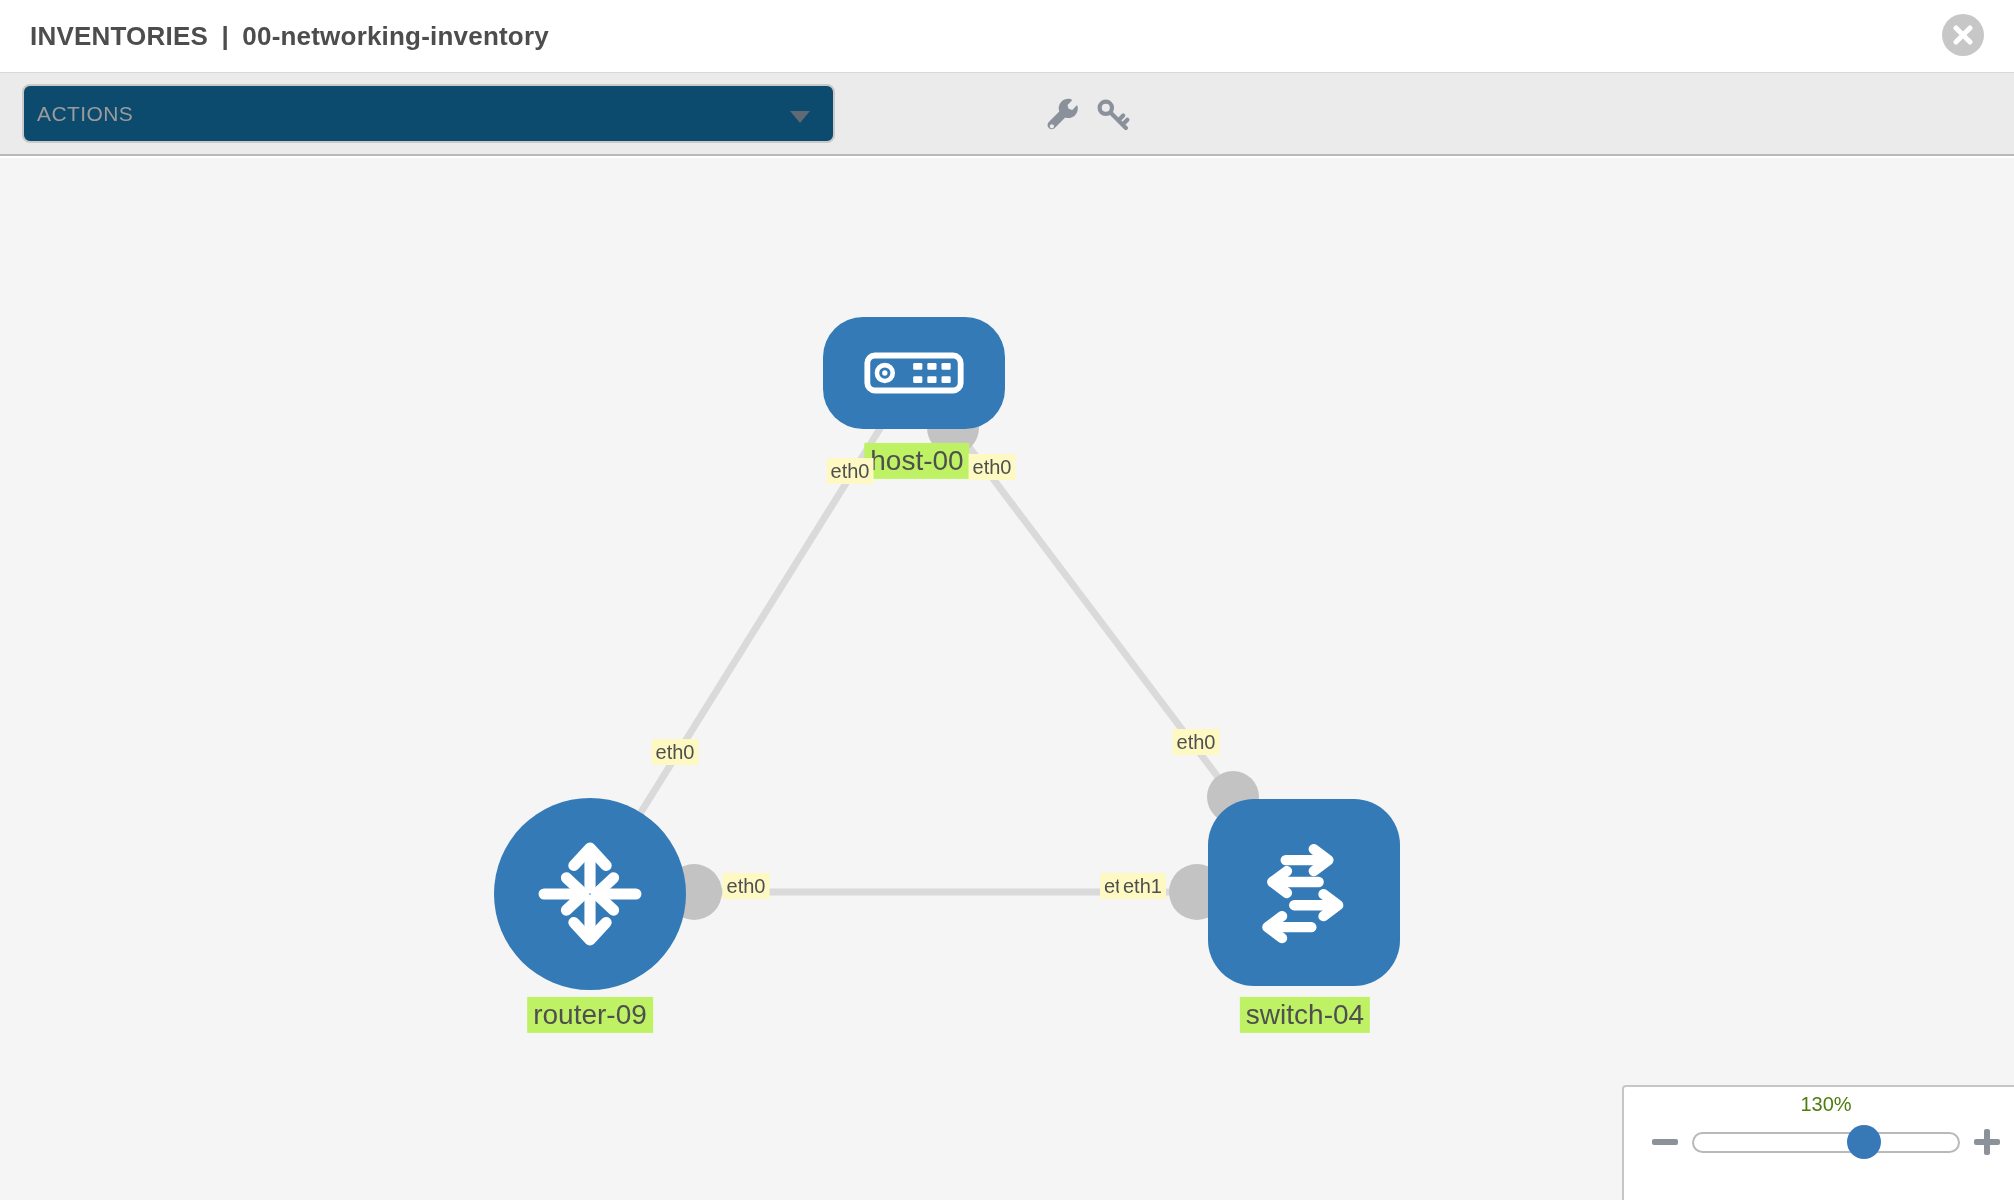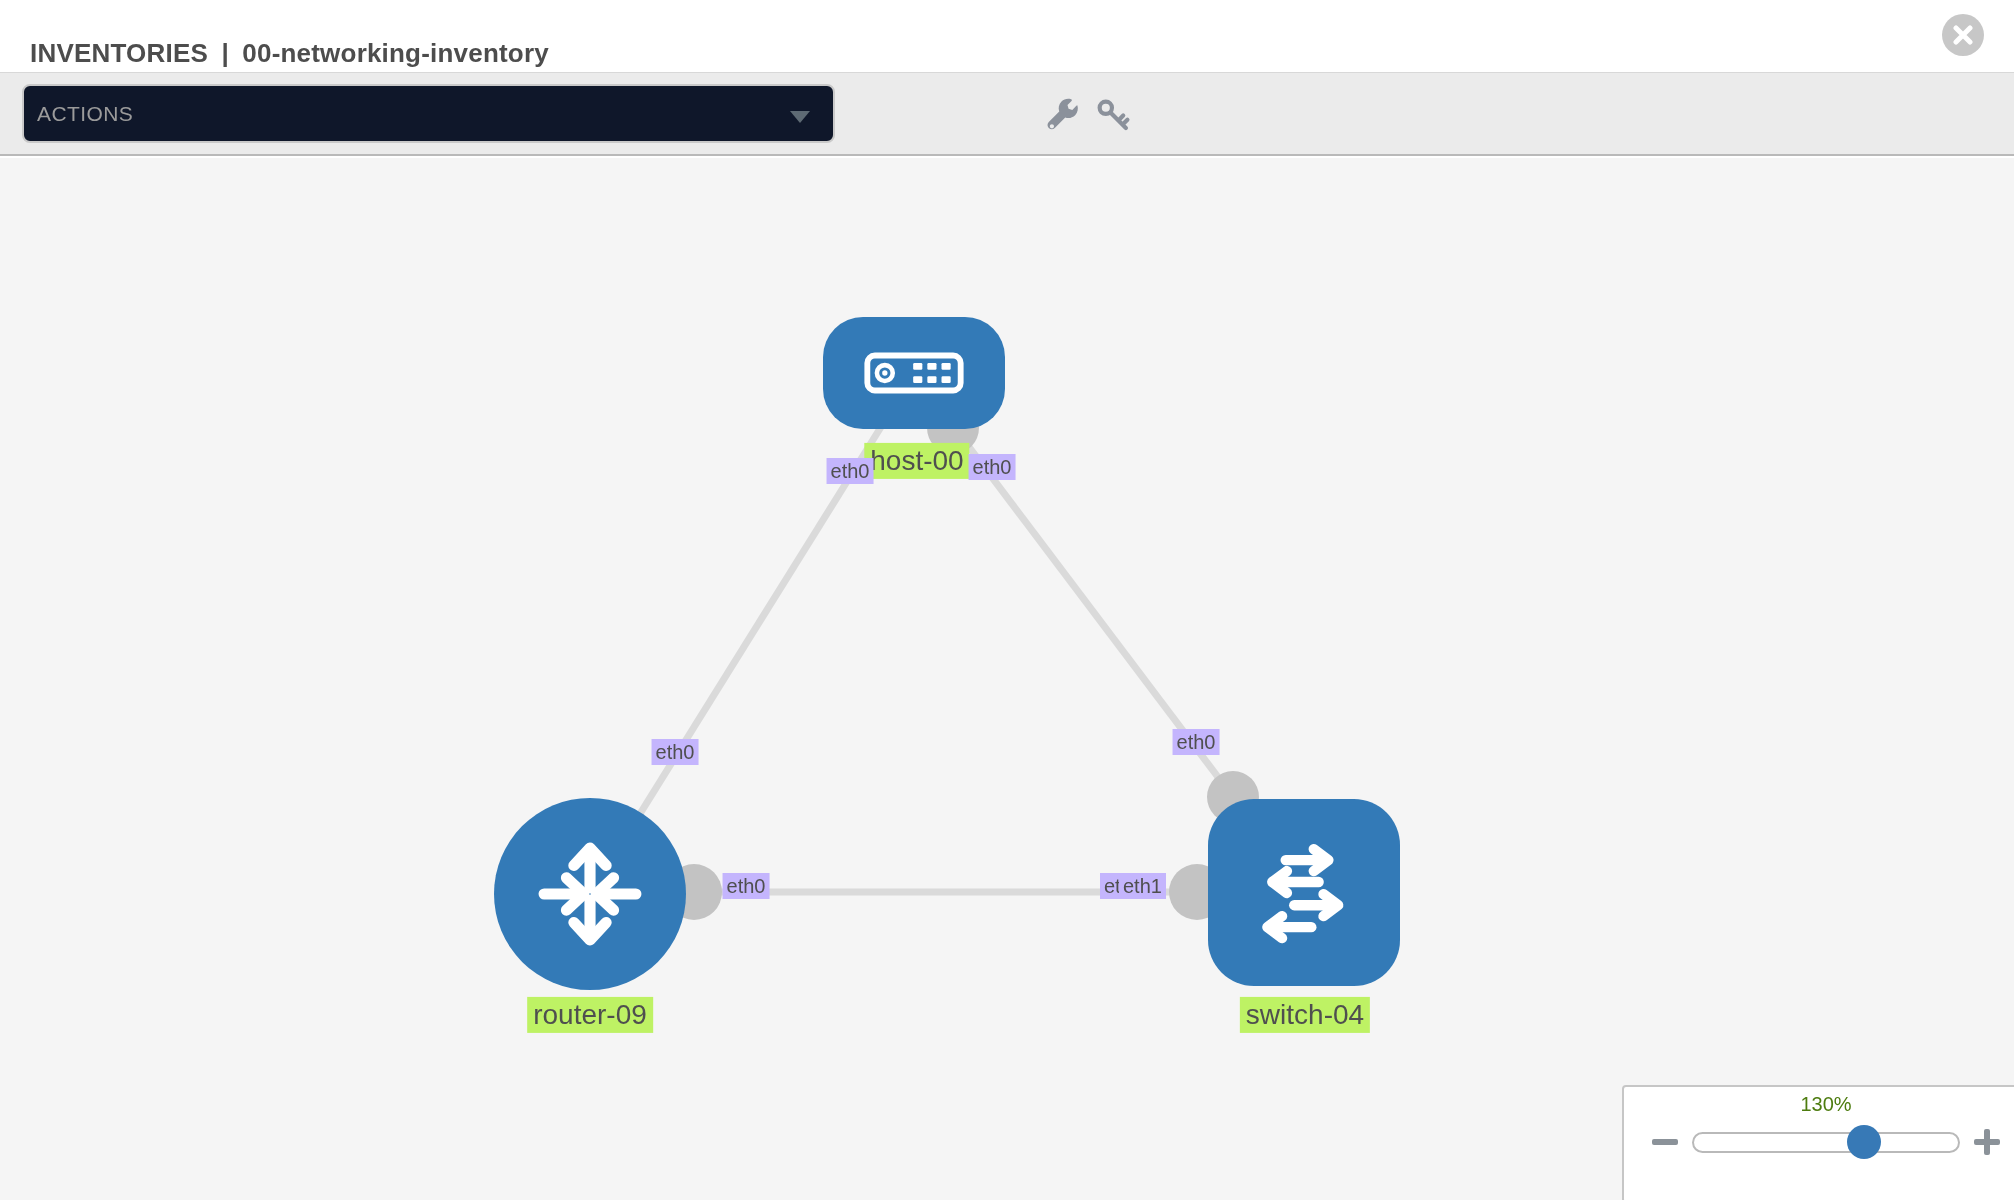--- a/index.html
+++ b/index.html
@@ -3,31 +3,31 @@
 <meta charset="utf-8">
 <style>
   * { margin:0; padding:0; box-sizing:border-box; }
   html,body { width:2014px; height:1200px; overflow:hidden; background:#fff;
     font-family:"Liberation Sans","DejaVu Sans",sans-serif; }
   .app { position:relative; width:2014px; height:1200px; }
 
   
   .header { position:absolute; top:0; left:0; width:100%; height:72px; background:#fff; }
   .title { position:absolute; left:30px; top:50%; transform:translateY(-50%);
-    font-size:26px; font-weight:bold; color:#4d4d4d; letter-spacing:.2px;margin-top:17px; }
+    font-size:26px; font-weight:bold; color:#4d4d4d; letter-spacing:.2px; }
   .title span { margin-right:6px; }
   .close-btn { position:absolute; left:1963px; top:35px; transform:translate(-50%,-50%);
     width:42px; height:42px; border-radius:50%; background:#c7c7c7; cursor:pointer;
     display:flex; align-items:center; justify-content:center; }
   .close-btn svg { width:20px; height:20px; }
 
   
   .toolbar { position:absolute; top:72px; left:0; width:100%; height:84px;
     background:#ebebeb; border-top:1px solid #d8d8d8; border-bottom:2px solid #b9b9b9; }
-  .select { position:absolute; top:11px; height:59px; background:#0f172a;
+  .select { position:absolute; top:11px; height:59px; background:#0c4a6e;
     border:2px solid #c9c9c9; border-radius:8px; display:flex; align-items:center;
     padding-left:13px; font-size:21px; color:#9b9b9b; letter-spacing:.4px; cursor:pointer; }
   .select .caret { position:absolute; right:23px; top:50%; transform:translateY(-25%);
     width:0; height:0; border-left:10px solid transparent; border-right:10px solid transparent;
     border-top:12px solid #5e6a74; }
   .select-actions { left:22px; width:813px; }
   .select-search { left:1140px; width:840px; }
   .tool-icon { position:absolute; top:0; height:84px; width:44px; display:flex;
     align-items:center; justify-content:center; cursor:pointer; }
   .tool-icon svg { width:36px; height:36px; }
@@ -40,21 +40,21 @@
   .links { position:absolute; top:0; left:0; }
   .port { position:absolute; border-radius:50%; background:#c3c3c3; }
   .node { position:absolute; background:#337ab7; display:flex; align-items:center;
     justify-content:center; cursor:pointer; }
   .node-host   { left:823px; top:159px; width:182px; height:112px; border-radius:40px; }
   .node-router { left:494px; top:640px; width:192px; height:192px; border-radius:50%; }
   .node-switch { left:1208px; top:641px; width:192px; height:187px; border-radius:46px; }
 
   .nlabel { position:absolute; transform:translate(-50%,-50%); background:#bef264;
     color:#4f4f4f; font-size:28px; padding:2px 6px; white-space:nowrap; line-height:1.15; }
-  .ilabel { position:absolute; transform:translate(-50%,-50%); background:#c4b5fd;
+  .ilabel { position:absolute; transform:translate(-50%,-50%); background:#fef9c3;
     color:#4f4f4f; font-size:20px; padding:1px 4px; white-space:nowrap; line-height:1.2; }
   .ilabel.anchored { transform:translateY(-50%); }
 
   
   .zoom-panel { position:absolute; left:1622px; top:1085px; width:396px; height:118px;
     background:#fff; border:2px solid #c6c6c6; border-radius:4px; }
   .zoom-value { position:absolute; left:202px; top:6px; transform:translateX(-50%);
     font-size:20px; color:#4d7c0f; }
   .zoom-btn { position:absolute; top:55px; transform:translate(-50%,-50%); width:34px;
     height:34px; display:flex; align-items:center; justify-content:center; cursor:pointer; }

